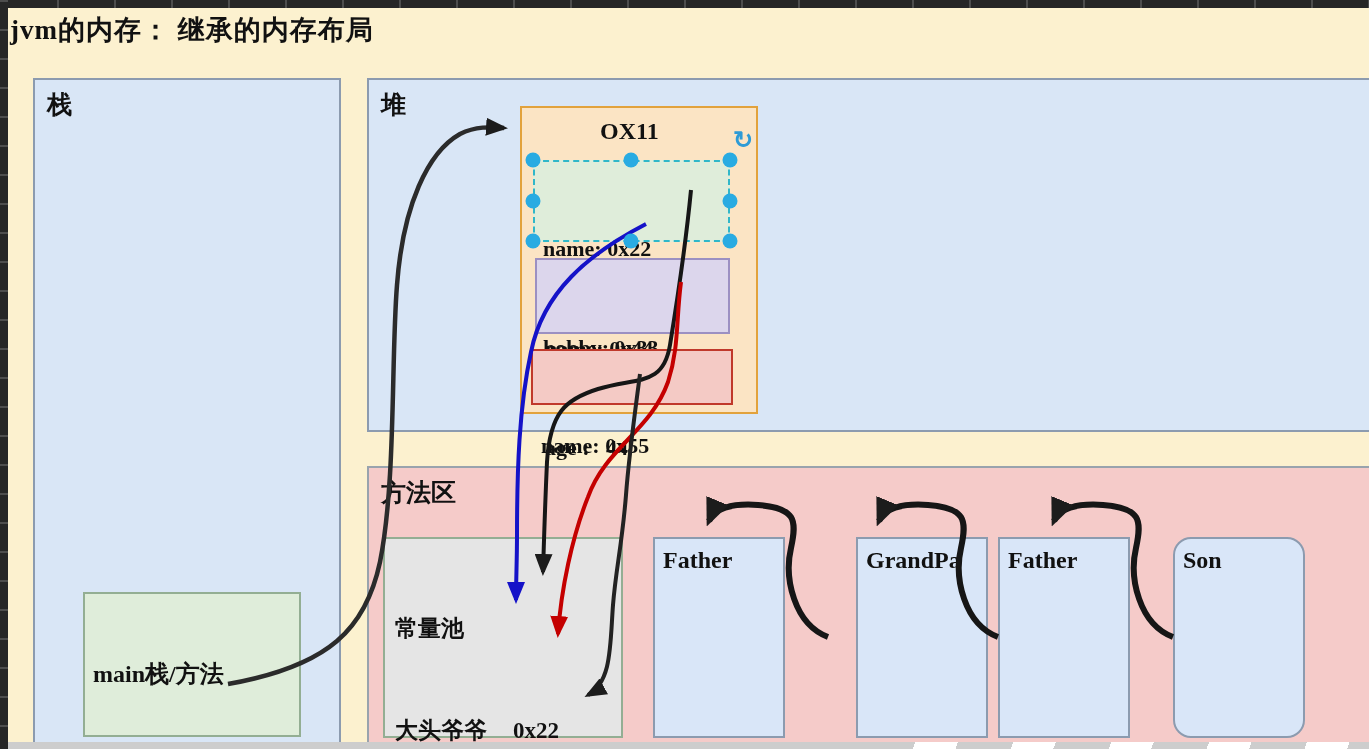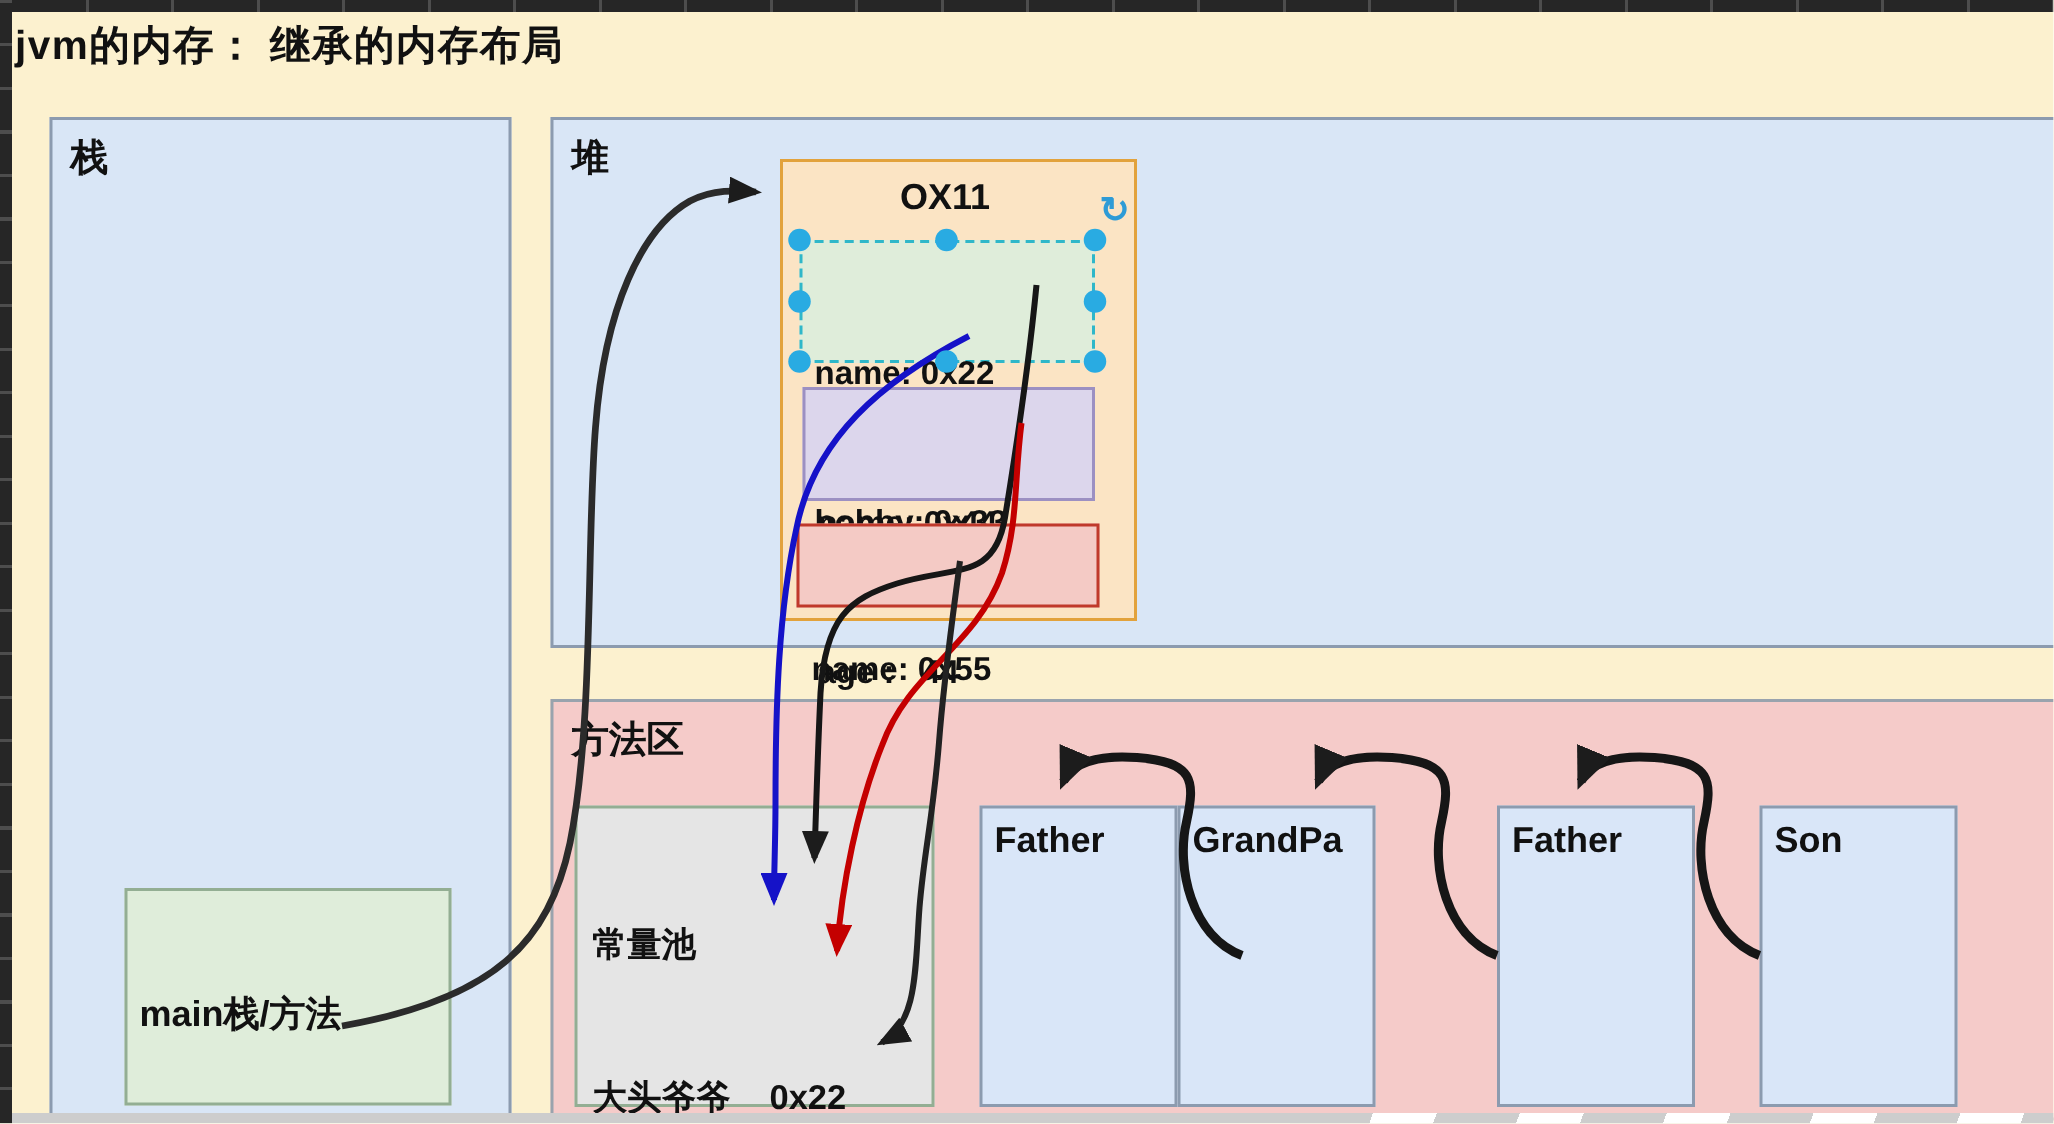--- a/index.html
+++ b/index.html
@@ -1,19 +1,19 @@
 <!DOCTYPE html>
 <html><head>
 <meta charset="utf-8">
 <style>
   * { margin:0; padding:0; box-sizing:border-box; }
   html,body { background:#ffffff; }
   #canvas {
     position:relative; width:1369px; height:749px; overflow:hidden;
-    background:#FCF1CF; font-family:Liberation Sans, sans-serif;
+    background:#FCF1CF; font-family:Liberation Serif, serif;
     font-weight:bold; color:#111;
   }
   .abs { position:absolute; }
   
   .ruler-top { left:0; top:0; width:1369px; height:8px; background:#262626;
     background-image:repeating-linear-gradient(90deg,#4d4d4d 0 2px, transparent 2px 57px); z-index:6; }
   .ruler-left { left:0; top:0; width:8px; height:749px; background:#262626;
     background-image:repeating-linear-gradient(180deg,#4d4d4d 0 2px, transparent 2px 29px); z-index:6; }
   
   .page-title { left:10px; top:12px; font-size:27px; letter-spacing:1px; z-index:2; }
@@ -35,21 +35,21 @@
   .main-frame { left:59px; top:592px; width:218px; height:145px; background:#DFEDDA; border:2px solid #93AE93; z-index:2;
     font-size:24px; padding:10px 0 0 8px; white-space:pre;margin-left:24px; }
   
   .cpool { left:383px; top:537px; width:240px; height:201px; background:#e5e5e5; border:2px solid #93AE93; z-index:2;
     font-size:23px; line-height:34px; padding:5px 0 0 10px; white-space:pre; }
   .cp-row { display:flex; }
   .cp-name { width:118px; }
   
   .class-box { position:absolute; top:537px; width:132px; height:201px; background:#D9E6F8;
     border:2px solid #8C9BAF; z-index:2; font-size:24px; padding:8px 0 0 8px; }
-  .cb-0 { left:653px; } .cb-1 { left:785px; } .cb-2 { left:998px; } .cb-3 { left:1173px; }
+  .cb-0 { left:653px; } .cb-1 { left:856px; } .cb-2 { left:998px; } .cb-3 { left:1173px;border-radius:18px; }
   
   #overlay { position:absolute; left:0; top:0; width:1369px; height:749px; z-index:3; pointer-events:none; }
   
   .bottom-strip { left:8px; top:742px; width:1361px; height:7px; background:#CDCDCD; z-index:5; }
   .bottom-stripes { left:860px; top:742px; width:509px; height:7px;
     background:repeating-linear-gradient(110deg,#CDCDCD 0 52px, #ffffff 52px 92px); z-index:5; }
 </style>
 </head>
 <body>
 

